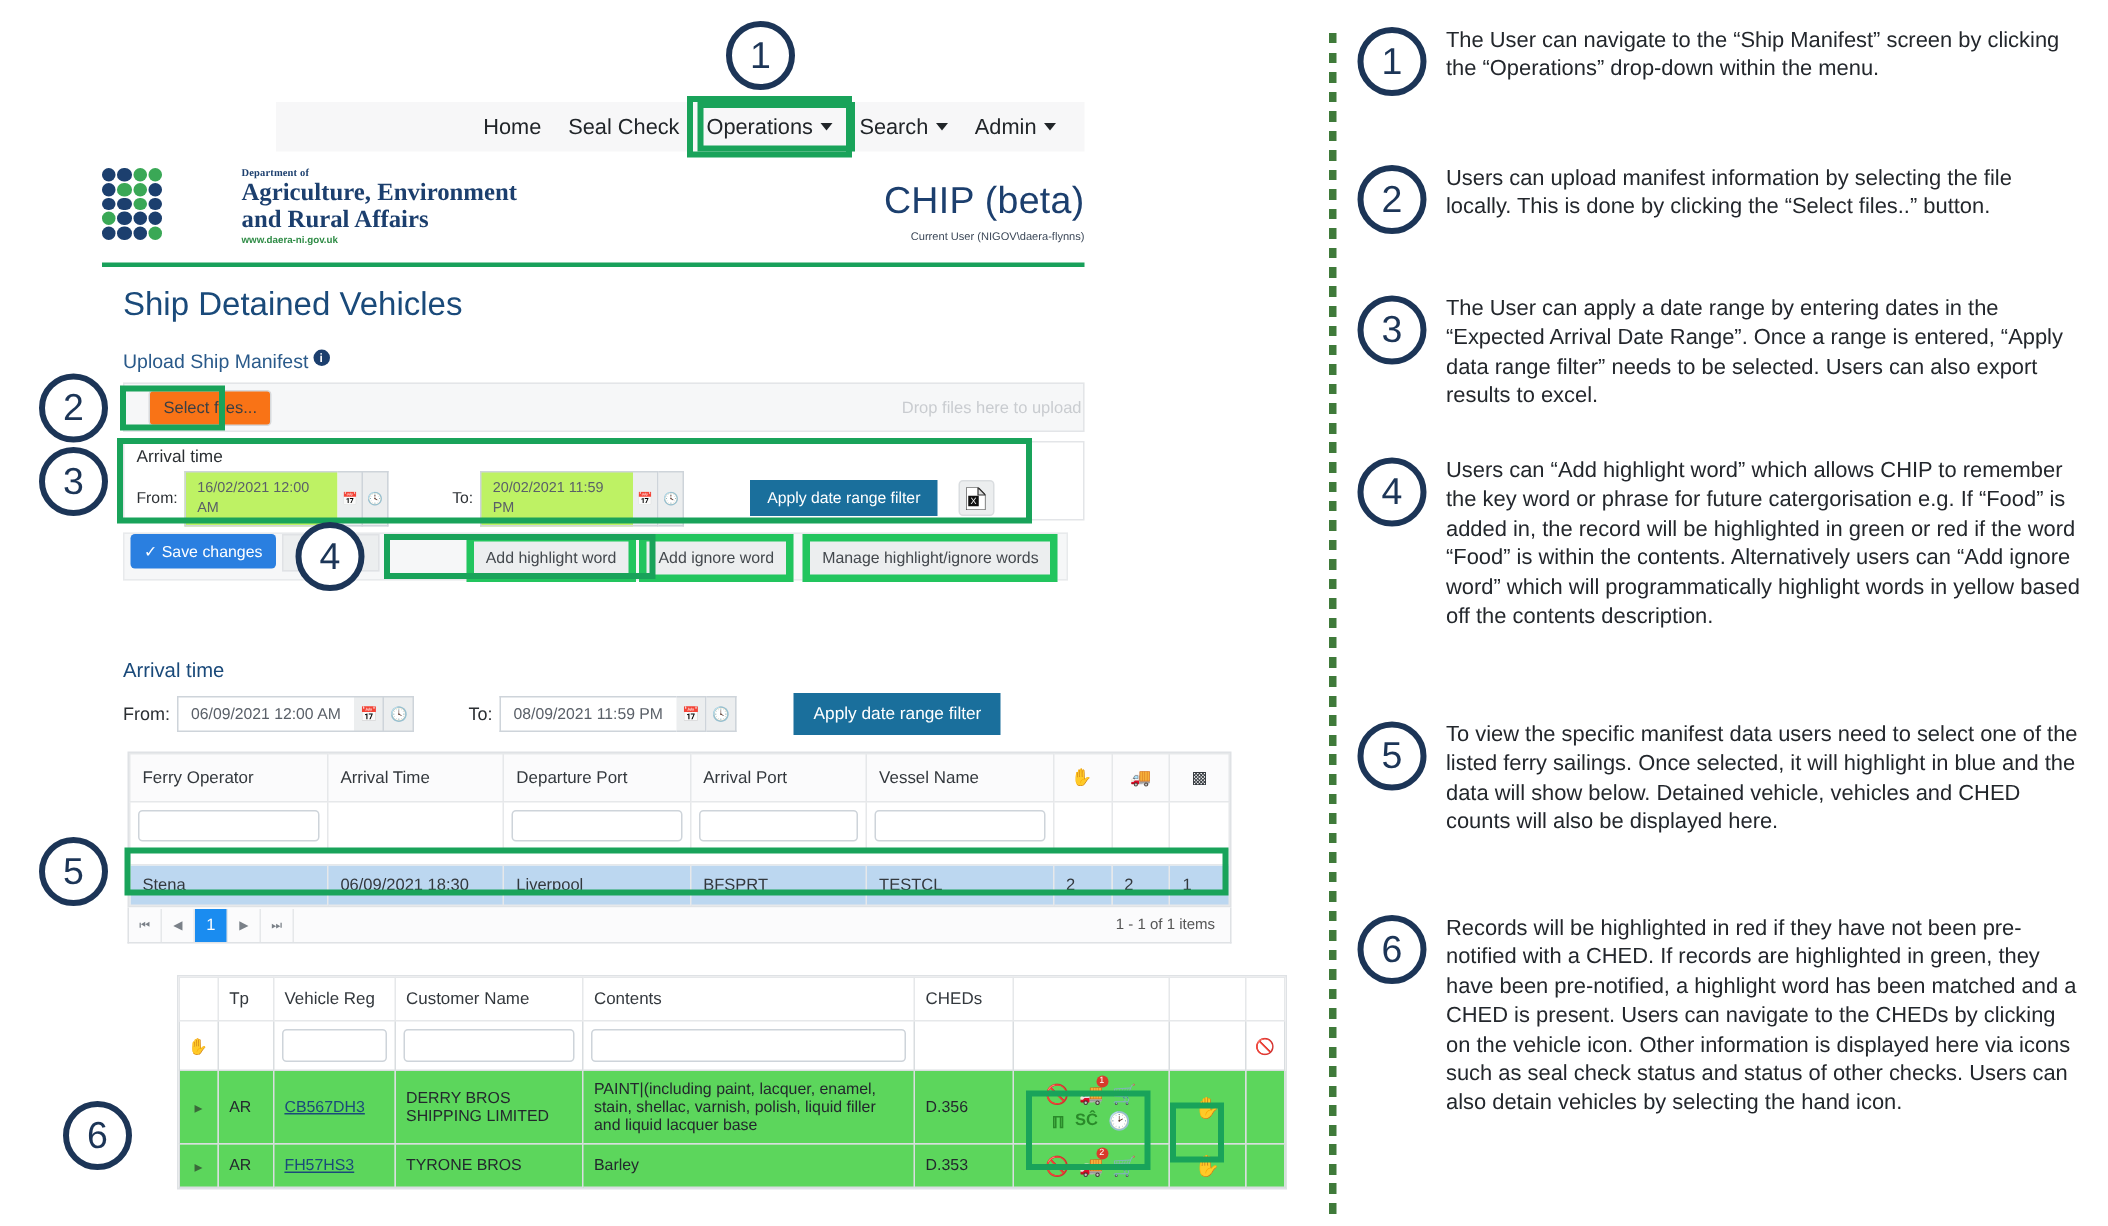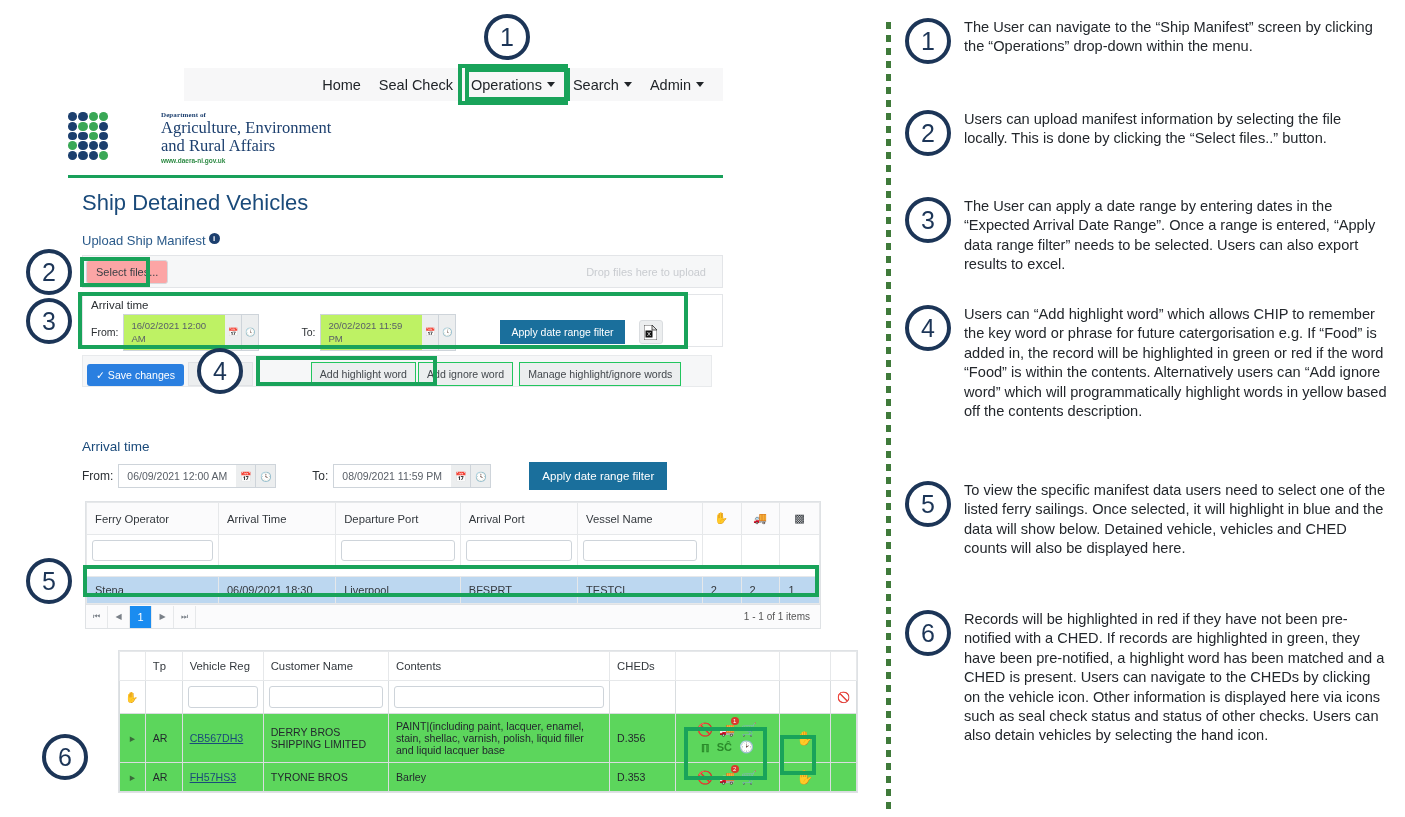--- a/index.html
+++ b/index.html
@@ -28,60 +28,60 @@
   }
   .caret { width:0;height:0;border-left:4px solid transparent;border-right:4px solid transparent;border-top:5px solid #212529; display:inline-block; }
   .nav-highlight { outline:4px solid #19a35a; outline-offset:0; }
 
   
   .brand { position:absolute; left:68px; top:112px; display:flex; gap:9px; align-items:flex-start; }
   .logo-grid { width:40px; height:48px; display:grid; grid-template-columns:repeat(4,1fr); grid-template-rows:repeat(5,1fr); gap:1px; }
   .logo-grid i { border-radius:50%; display:block; width:100%; height:100%; }
   .brandtext { line-height:1.02;margin-left:44px; }
   .b-dept { font-family:"Liberation Serif", serif; font-size:7px; color:#1c3f6e; font-weight:bold; letter-spacing:.1px;}
-  .b-main { font-family:"Liberation Serif", serif; font-size:16.5px; color:#1c3f6e; font-weight:normal; line-height:1.07; }
+  .b-main { font-family:"Liberation Serif", serif; font-size:16.5px; color:#1c3f6e; font-weight:bold; line-height:1.07; }
   .b-url { font-size:6.5px; color:#2e8b45; margin-top:4px; font-weight:bold; }
 
   .chip-title { position:absolute; right:152px; top:120px; text-align:right; }
   .chip-main { font-size:25px; color:#1c3f6e; letter-spacing:.2px; }
   .chip-sub { font-size:7.4px; color:#3c4858; margin-top:4px; }
 
   .green-rule { position:absolute; left:68px; top:175px; width:655px; height:3px; background:#18a05a; }
 
   .page-title { position:absolute; left:82px; top:190px; font-size:22px; color:#1a4a7a; font-weight:400; }
 
   .upload-label { position:absolute; left:82px; top:233px; font-size:13px; color:#2a5a8a; }
   .info-badge { display:inline-block; width:11px;height:11px;border-radius:50%;background:#1c3f6e;color:#fff;
                 font-size:8px;line-height:11px;text-align:center;font-weight:bold;vertical-align:top;margin-left:3px;}
 
   .dropzone { position:absolute; left:82px; top:255px; width:641px; height:33px;
               background:#f6f7f8; border:1px solid #e3e5e8; display:flex; align-items:center; }
-  .selectfiles { margin-left:3px; background:#fca5a5; border:1px solid #d6d9dc; border-radius:3px;
+  .selectfiles { margin-left:16px; background:#f97316; border:1px solid #d6d9dc; border-radius:3px;
                  font-size:11px; color:#3a3f44; padding:5px 9px; }
-  .dropmsg { margin-left:auto; margin-right:16px; font-size:11px; color:#c9ccd0; }
+  .dropmsg { margin-left:auto; margin-right:1px; font-size:11px; color:#c9ccd0; }
 
   .filterbar1 { position:absolute; left:82px; top:294px; width:641px; height:53px;
                 background:#fff; border:1px solid #e3e5e8; }
   .arr-label { font-size:11.5px; color:#2b2f33; padding:4px 0 0 8px; }
   .row-ctrl { display:flex; align-items:center; padding:3px 0 0 8px; gap:0; }
   .lbl-sm { font-size:10.5px; color:#2b2f33; }
   .dtgroup { display:flex; align-items:stretch; margin-left:5px; }
   .dtinput { border:1px solid #ced4da; border-right:none; background:#bef264; font-size:9.6px; color:#5a6068;
              padding:4px 7px; width:102px; line-height:1.4; }
   .dtbtn { border:1px solid #ced4da; border-left:none; background:#eceeef; width:17px; display:flex;
            align-items:center; justify-content:center; font-size:8.5px; color:#4a5058; }
   .applybtn { background:#1a6f9c; color:#fff; font-size:10.5px; padding:6px 11px; border:none; white-space:nowrap; }
   .xlsbtn { width:24px;height:24px;background:#eceeef;border:1px solid #dadde0;border-radius:3px;
             display:flex;align-items:center;justify-content:center; }
 
   .actionbar { position:absolute; left:82px; top:355px; width:630px; height:32px;
-               background:#f6f7f8; border:1px solid #e8eaec; display:flex; align-items:flex-end; gap:0; padding-left:4px;}
+               background:#f6f7f8; border:1px solid #e8eaec; display:flex; align-items:flex-start; gap:0; padding-left:4px;}
   .btn-primary { background:#2a7fe0; color:#fff; font-size:10.6px; padding:5px 9px; border-radius:3px; white-space:nowrap; }
   .btn-gray { background:#eceeef; color:#43484d; font-size:10.6px; padding:5px 9px; border:1px solid #e0e2e5; white-space:nowrap; }
-  .btn-gray2 { background:#eceeef; color:#43484d; font-size:10.6px; padding:5px 8px; border:1px solid #22c55e; white-space:nowrap; }
+  .btn-gray2 { background:#eceeef; color:#43484d; font-size:10.6px; padding:5px 8px; border:5px solid #22c55e; white-space:nowrap; }
 
   
   .arr-label2 { position:absolute; left:82px; top:439px; font-size:13.5px; color:#1a4a7a; }
   .filterbar2 { position:absolute; left:82px; top:462px; display:flex; align-items:center; }
   .dtinput2 { border:1px solid #ced4da; border-right:none; background:#fff; font-size:10.5px; color:#5a6068;
              padding:5px 8px; width:118px; }
   .dtbtn2 { border:1px solid #ced4da; border-left:none; background:#eceeef; width:20px; display:flex;
            align-items:center; justify-content:center; font-size:9.5px; color:#4a5058; }
   .applybtn2 { background:#1a6f9c; color:#fff; font-size:11.5px; padding:8px 13px; border:none; }
 
@@ -182,20 +182,24 @@
         <i style="background:#3aa856"></i>
     </div>
     <div class="brandtext">
       <div class="b-dept">Department of</div>
       <div class="b-main">Agriculture, Environment</div>
       <div class="b-main">and Rural Affairs</div>
       <div class="b-url">www.daera-ni.gov.uk</div>
     </div>
   </div>
 
+  <div class="chip-title">
+    <div class="chip-main">CHIP (beta)</div>
+    <div class="chip-sub">Current User (NIGOV\daera-flynns)</div>
+  </div>
 
   <div class="green-rule"></div>
 
   <div class="page-title">Ship Detained Vehicles</div>
 
   <div class="upload-label">
     <span>Upload Ship Manifest</span><span class="info-badge">i</span>
   </div>
 
   <div class="dropzone">

